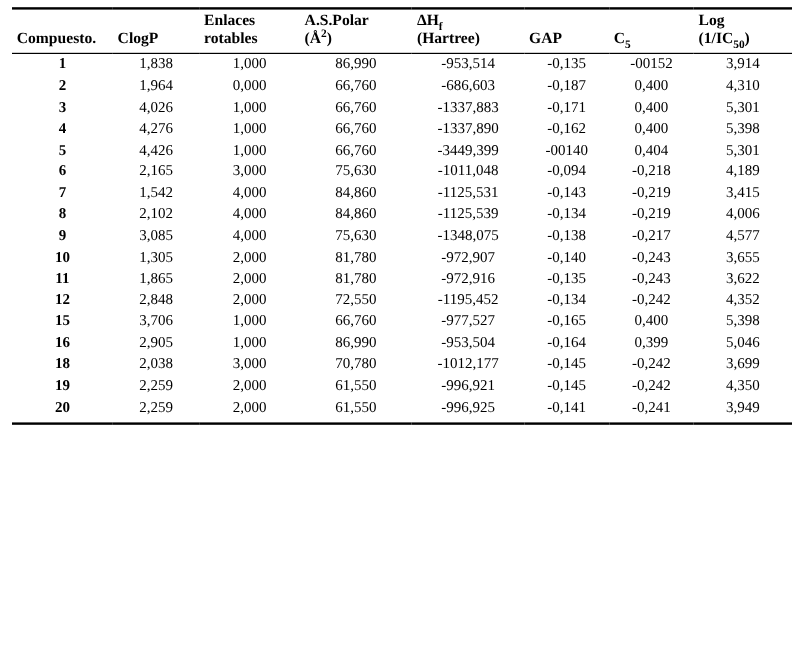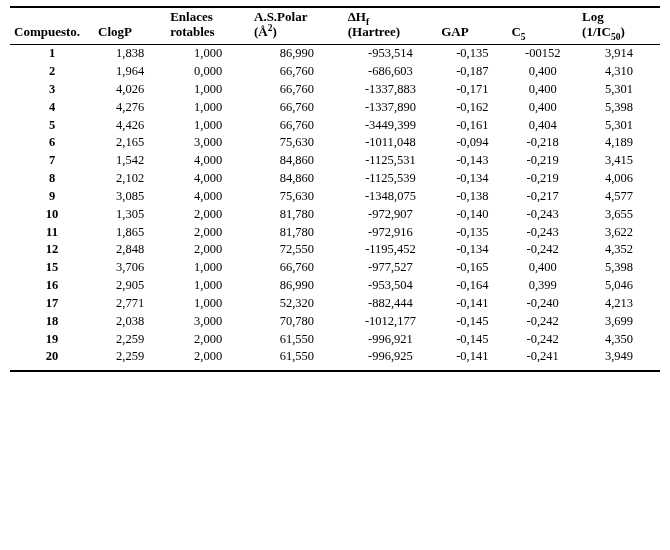--- a/index.html
+++ b/index.html
@@ -145,21 +145,21 @@
           <td>-0,162</td>
           <td>0,400</td>
           <td>5,398</td>
         </tr>
         <tr>
           <td class="cell-id">5</td>
           <td>4,426</td>
           <td>1,000</td>
           <td>66,760</td>
           <td>-3449,399</td>
-          <td>-0,161</td>
+          <td>-00140</td>
           <td>0,404</td>
           <td>5,301</td>
         </tr>
         <tr>
           <td class="cell-id">6</td>
           <td>2,165</td>
           <td>3,000</td>
           <td>75,630</td>
           <td>-1011,048</td>
           <td>-0,094</td>
@@ -240,30 +240,20 @@
           <td class="cell-id">16</td>
           <td>2,905</td>
           <td>1,000</td>
           <td>86,990</td>
           <td>-953,504</td>
           <td>-0,164</td>
           <td>0,399</td>
           <td>5,046</td>
         </tr>
         <tr>
-          <td class="cell-id">17</td>
-          <td>2,771</td>
-          <td>1,000</td>
-          <td>52,320</td>
-          <td>-882,444</td>
-          <td>-0,141</td>
-          <td>-0,240</td>
-          <td>4,213</td>
-        </tr>
-        <tr>
           <td class="cell-id">18</td>
           <td>2,038</td>
           <td>3,000</td>
           <td>70,780</td>
           <td>-1012,177</td>
           <td>-0,145</td>
           <td>-0,242</td>
           <td>3,699</td>
         </tr>
         <tr>

